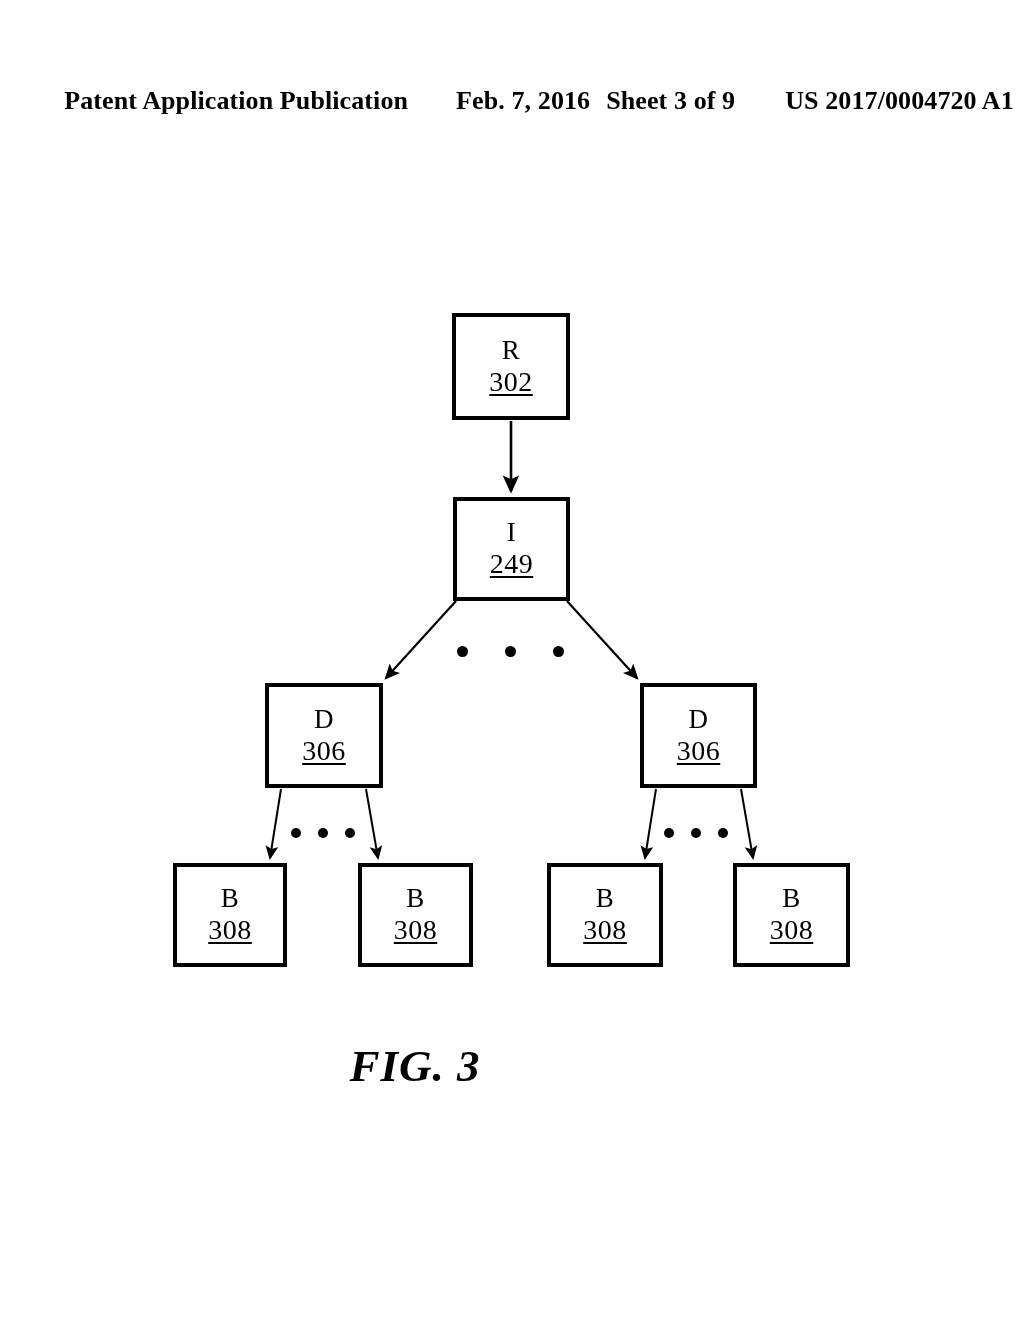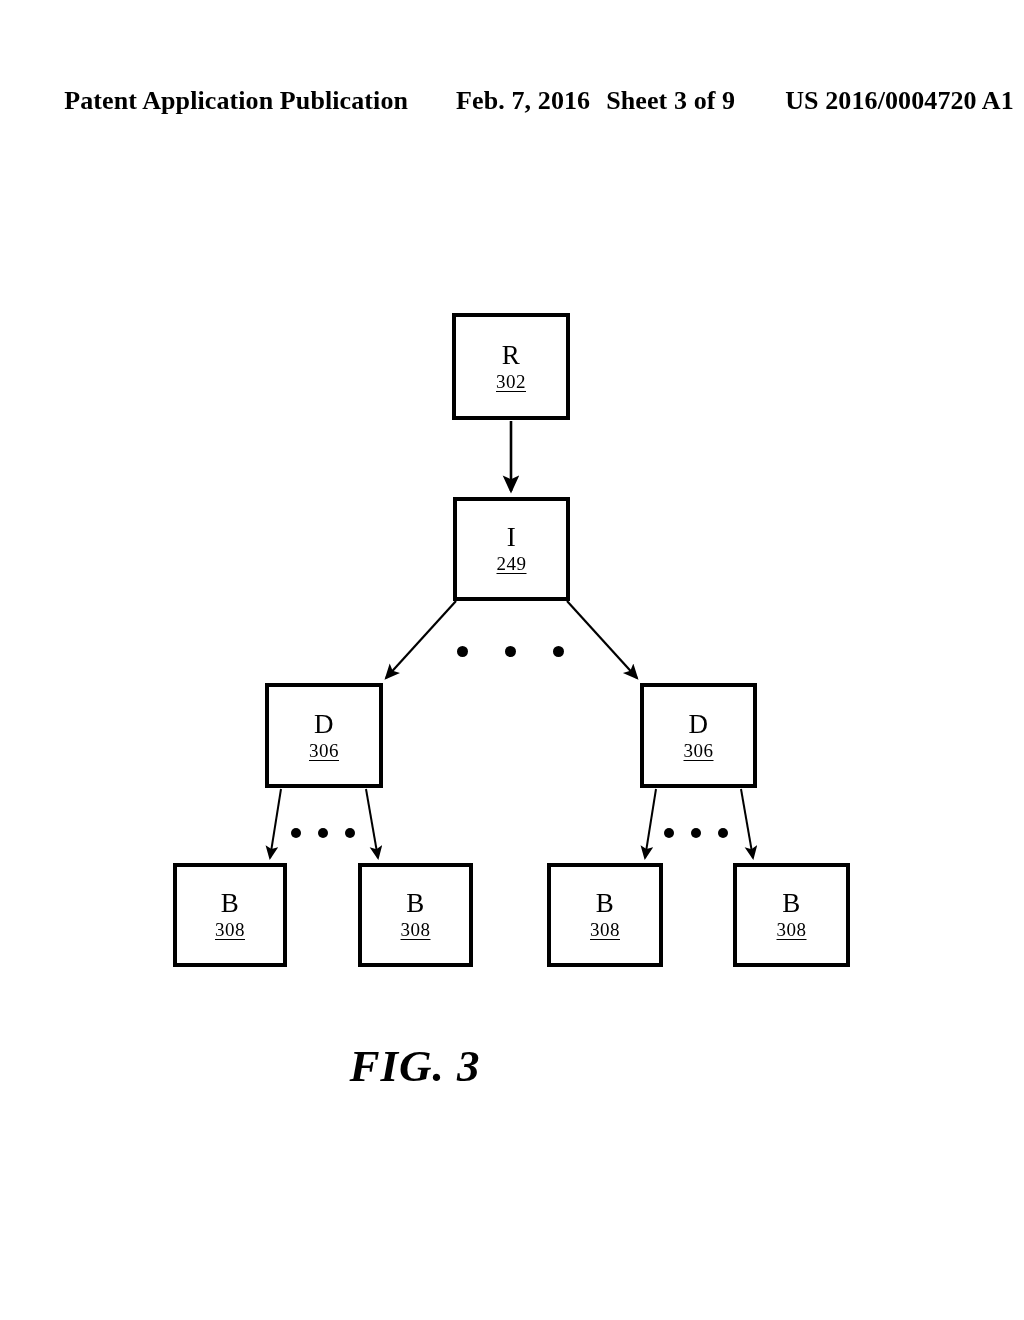--- a/index.html
+++ b/index.html
@@ -67,21 +67,21 @@
     justify-content: center;
     line-height: 1.08;
     color: #000000;
   }
   .node .node-letter {
     font-size: 27px;
     letter-spacing: 0.5px;
     margin-bottom: 2px;
   }
   .node .node-ref {
-    font-size: 19px;
+    font-size: 28px;
     text-decoration: underline;
     text-underline-offset: 3px;
     letter-spacing: 0.5px;
   }
 
   
   .ellipsis {
     position: absolute;
     display: flex;
     flex-direction: row;
@@ -118,21 +118,21 @@
     color: #000000;
   }
 </style>
 </head>
 <body>
 
 <div id="page-header">
   <span class="hdr-pub">Patent Application Publication</span>
   <span class="hdr-date">Feb. 7, 2016</span>
   <span class="hdr-sheet">Sheet 3 of 9</span>
-  <span class="hdr-patno">US 2016/0004720 A1</span>
+  <span class="hdr-patno">US 2017/0004720 A1</span>
 </div>
 
 <div id="diagram">
 
   <svg id="edges" viewBox="0 0 1024 1320" width="1024" height="1320" xmlns="http://www.w3.org/2000/svg">
     <defs>
       <marker id="arrowhead" markerWidth="7" markerHeight="7" refX="6" refY="3.2" orient="auto" markerUnits="strokeWidth">
         <path d="M0,0 L7,3.2 L0,6.4 L1.5,3.2 z" fill="#000000"></path>
       </marker>
     </defs>

